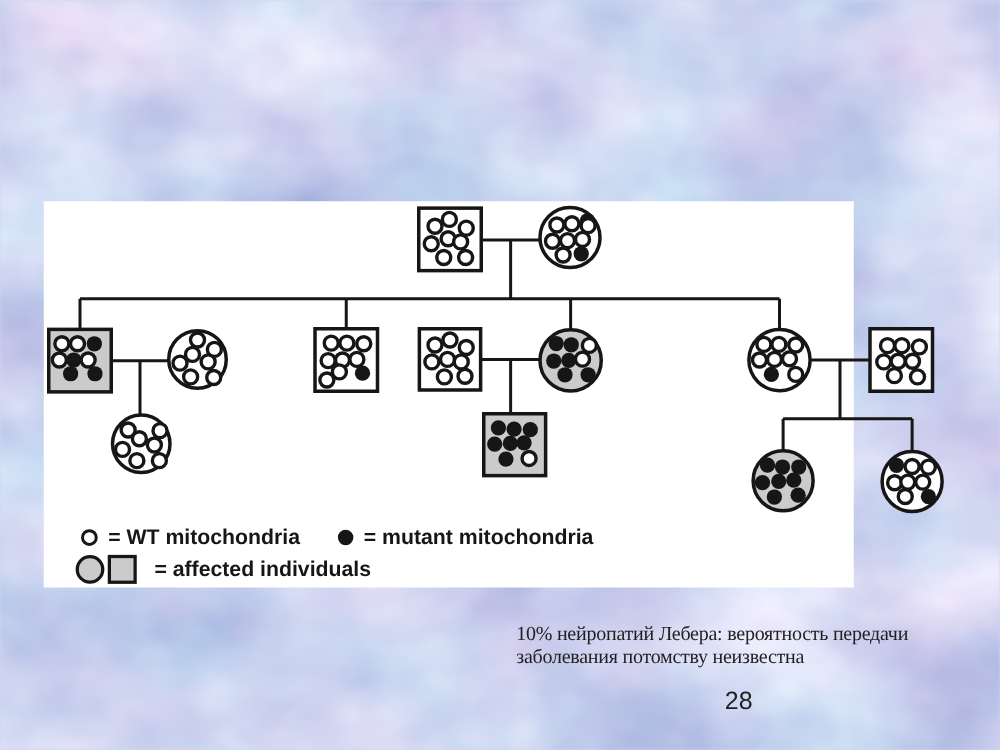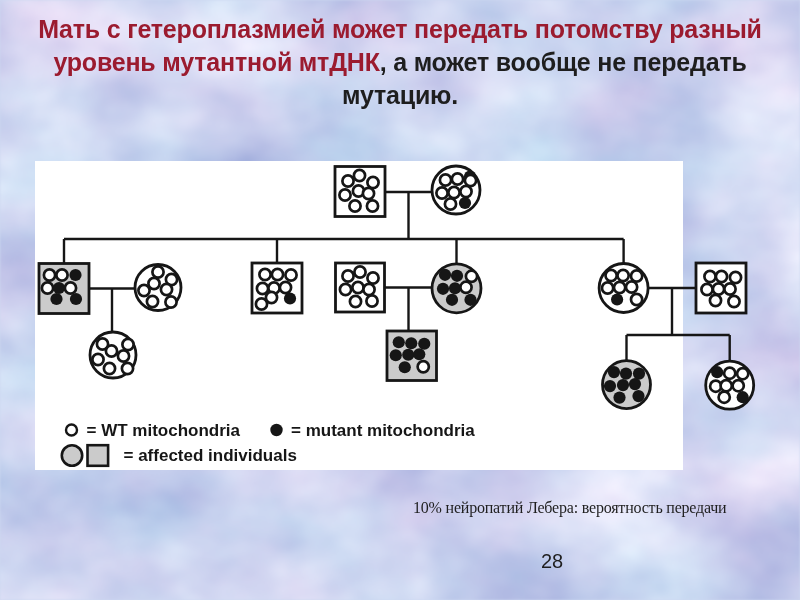--- a/index.html
+++ b/index.html
@@ -5,44 +5,39 @@
   html, body { margin: 0; padding: 0; }
   body { width: 800px; height: 600px; overflow: hidden; font-family: "Liberation Sans", sans-serif; }
   #slide { position: relative; width: 800px; height: 600px; background: #cdd7ef; overflow: hidden; }
   #bg-texture { position: absolute; left: 0; top: 0; width: 800px; height: 600px; }
   #title { position: absolute; left: 0; top: 13px; width: 800px; text-align: center;
            font-size: 25px; font-weight: bold; line-height: 33px; letter-spacing: -0.2px; }
   #figure { position: absolute; left: 35px; top: 161px; width: 648px; height: 309px; background: #ffffff; }
   #figure svg { display: block; }
   #footnote { position: absolute; left: 413px; top: 499px; width: 380px;
               font-size: 16px; line-height: 18px; letter-spacing: -0.2px; color: #1f1f1f; white-space: nowrap; font-family: Liberation Serif, serif; }
-  #page-number { position: absolute; left: 541px; top: 550px; width: 100px; 
+  #page-number { position: absolute; left: 541px; top: 550px; width: 100px; text-align: center;
                  font-size: 20px; line-height: 23px; color: #1f1f1f; }
 </style>
 </head>
 <body>
 
 <div id="slide">
 
   <svg id="bg-texture" width="800" height="600" viewBox="0 0 800 600" aria-hidden="true">
     <defs>
       <filter id="tissue" x="0" y="0" width="100%" height="100%" color-interpolation-filters="sRGB">
         <feTurbulence type="fractalNoise" baseFrequency="0.007 0.009" numOctaves="4" seed="5" result="noise"></feTurbulence>
         <feColorMatrix in="noise" type="matrix" values="0.36 0.16 0 0 0.54  0.22 0.26 0 0 0.59  0.12 0.12 0 0 0.82  0 0 0 0 1"></feColorMatrix>
         <feGaussianBlur stdDeviation="1.2"></feGaussianBlur>
       </filter>
     </defs>
     <rect width="800" height="600" fill="#cdd7ef" filter="url(#tissue)"></rect>
   </svg>
 
-  <div id="title">
-      <div><span style="color: rgb(155, 27, 47);">Мать с гетероплазмией может передать потомству разный</span></div>
-      <div><span style="color: rgb(155, 27, 47);">уровень мутантной мтДНК</span><span style="color: rgb(30, 30, 30);">, а может вообще не передать</span></div>
-      <div><span style="color: rgb(30, 30, 30);">мутацию.</span></div>
-    </div>
 
   <div id="figure">
     <svg id="pedigree-svg" width="724" height="309" viewBox="0 0 724 309">
         <line x1="350" y1="31" x2="397" y2="31" stroke="#161616" stroke-width="2.4"></line>
         <line x1="373.5" y1="31" x2="373.5" y2="78" stroke="#161616" stroke-width="2.4"></line>
         <line x1="29" y1="78" x2="588.6" y2="78" stroke="#161616" stroke-width="2.4"></line>
         <line x1="29" y1="78" x2="29" y2="103" stroke="#161616" stroke-width="2.4"></line>
         <line x1="242" y1="78" x2="242" y2="102.5" stroke="#161616" stroke-width="2.4"></line>
         <line x1="421.5" y1="78" x2="421.5" y2="103.3" stroke="#161616" stroke-width="2.4"></line>
         <line x1="588.6" y1="78" x2="588.6" y2="103" stroke="#161616" stroke-width="2.4"></line>
@@ -177,17 +172,18 @@
         <circle cx="241.5" cy="269" r="6.2" fill="#161616"></circle>
         <text x="256" y="269" fill="#161616" font-size="17" font-weight="bold" font-family="Liberation Sans, sans-serif" dominant-baseline="central">= mutant mitochondria</text>
         <circle cx="37" cy="294.5" r="10.2" fill="#cbcbcb" stroke="#161616" stroke-width="2.6"></circle>
         <rect x="52.5" y="284.2" width="20.6" height="20.6" fill="#cbcbcb" stroke="#161616" stroke-width="2.6"></rect>
         <text x="88.5" y="294.5" fill="#161616" font-size="17" font-weight="bold" font-family="Liberation Sans, sans-serif" dominant-baseline="central">= affected individuals</text>
       </svg>
   </div>
 
   <div id="footnote">
     <div>10% нейропатий Лебера: вероятность передачи</div>
+    <div>заболевания потомству неизвестна</div>
   </div>
 
   <div id="page-number">28</div>
 
 </div>
 
 </body></html>

